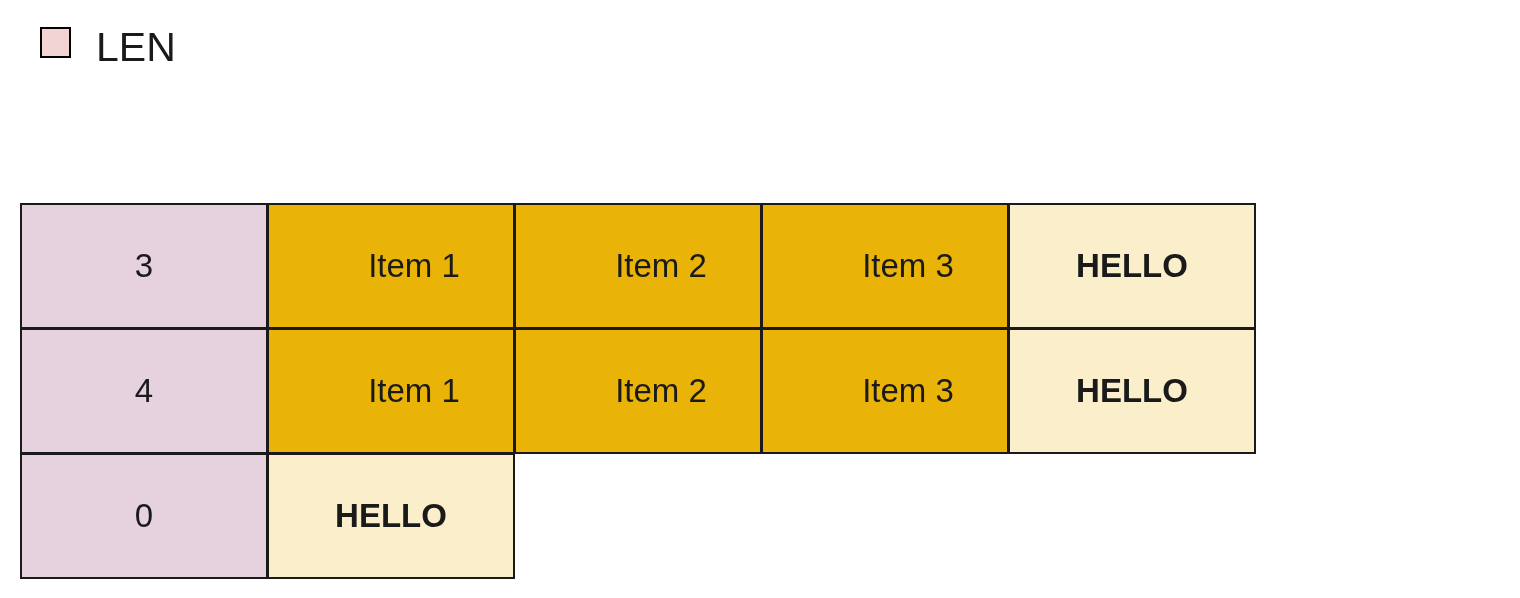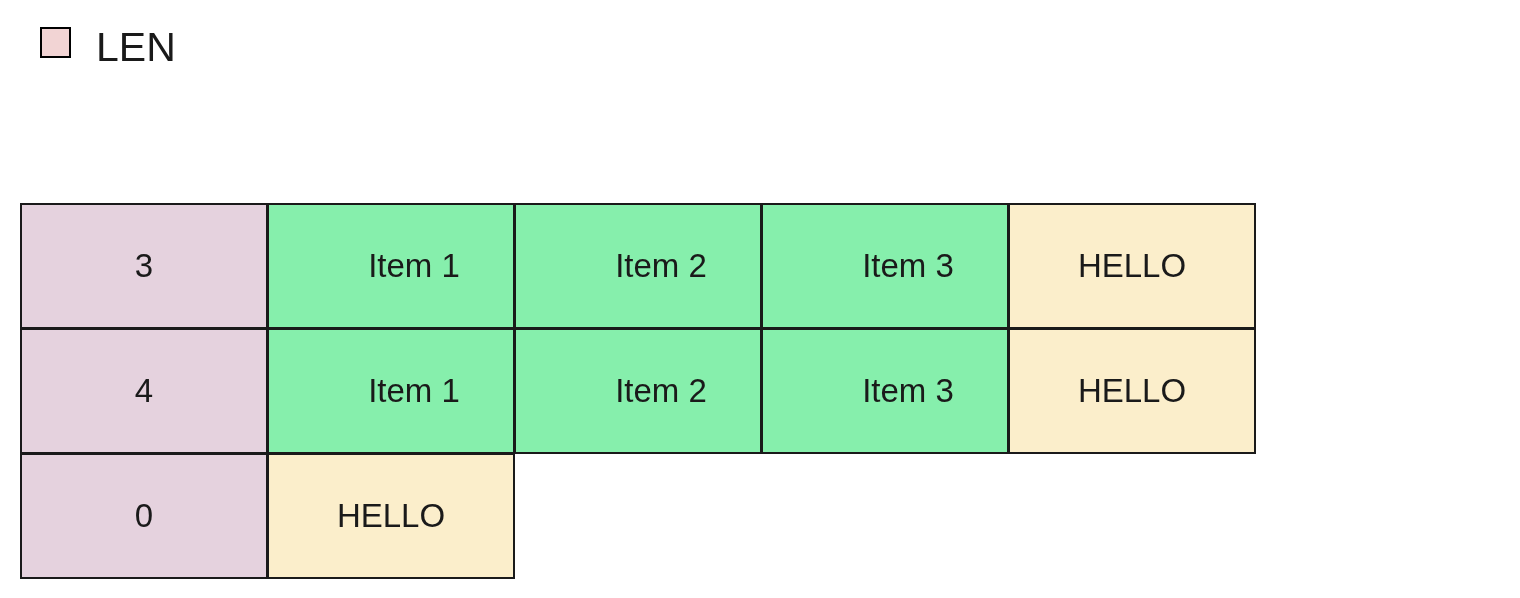--- a/index.html
+++ b/index.html
@@ -63,22 +63,22 @@
     border: 2px solid #1a1a1a;
     margin-right: -1px;
     display: flex;
     align-items: center;
     justify-content: center;
     font-size: 33px;
     color: #1a1a1a;
     white-space: nowrap;
   }
   .cell.len { background: #e5d2de; }
-  .cell.lst { background: #86efac; padding-left: 46px; }
-  .cell.fld { background: #fbeecb; }
+  .cell.lst { background: #eab308; padding-left: 46px; }
+  .cell.fld { background: #fbeecb; font-weight: bold; }
 </style>
 </head>
 <body>
 
 <div id="legend">
     <div class="legend-row">
       <span class="legend-swatch" style="background: rgb(242, 212, 212);"></span>
       <span class="legend-label">LEN</span>
     </div>
   </div>

